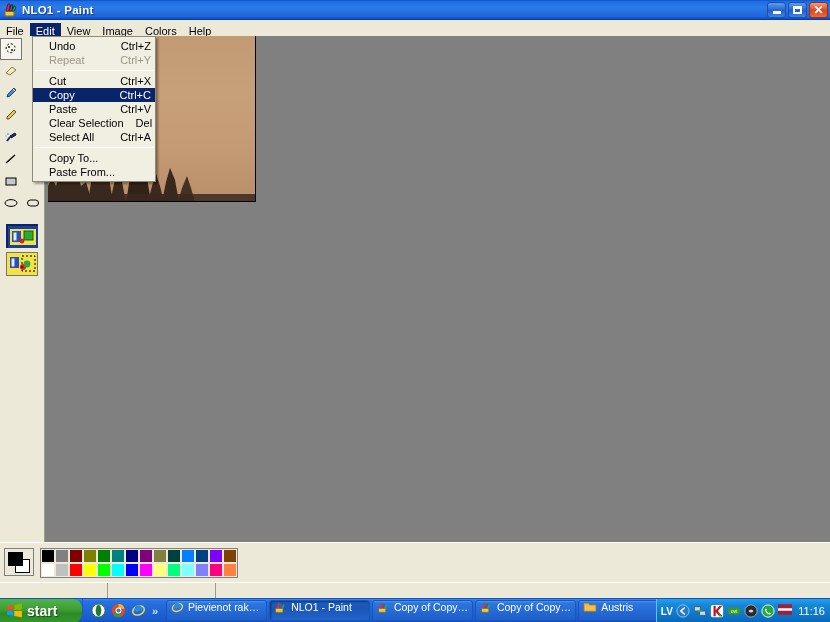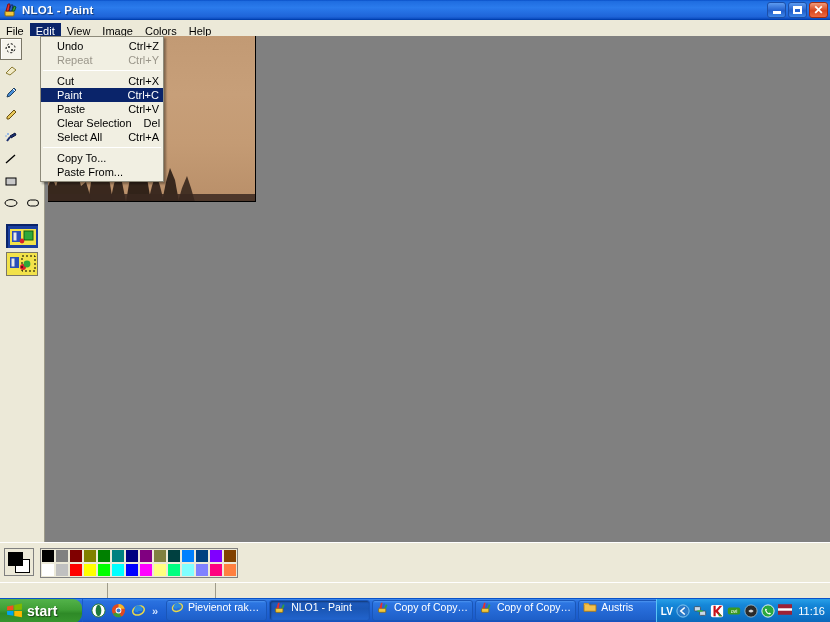--- a/index.html
+++ b/index.html
@@ -134,21 +134,21 @@
   }
   .status-main {
     flex: 0 0 612px; height: 15px; padding-left: 3px;
     display: flex; align-items: center; font-size: 11px;
     border-right: 1px solid #9E9B8A;
   }
   .status-pane { flex: 0 0 108px; height: 15px; border-right: 1px solid #9E9B8A; }
 
   
   .dropdown {
-    position: absolute; left: 40px; top: 36px; width: 124px;
+    position: absolute; left: 32px; top: 36px; width: 124px;
     background: #F1EFE2; border: 1px solid #8D8A7A;
     box-shadow: 2px 2px 2px rgba(0,0,0,.35);
     padding: 2px 0; z-index: 50;
   }
   .mrow {
     height: 14px; display: flex; align-items: center;
     padding: 0 4px 0 16px; font-size: 11px; color: #000; white-space: nowrap;
   }
   .mrow.hl { background: #0A246A; color: #fff; }
   .mrow.dis { color: #9A968A; }
@@ -374,21 +374,21 @@
       <div class="mrow dis">
         <span class="mlabel">Repeat</span>
         <span class="maccel">Ctrl+Y</span>
       </div>
       <div class="msep"></div>
       <div class="mrow">
         <span class="mlabel">Cut</span>
         <span class="maccel">Ctrl+X</span>
       </div>
       <div class="mrow hl">
-        <span class="mlabel">Paint</span>
+        <span class="mlabel">Copy</span>
         <span class="maccel">Ctrl+C</span>
       </div>
       <div class="mrow">
         <span class="mlabel">Paste</span>
         <span class="maccel">Ctrl+V</span>
       </div>
       <div class="mrow">
         <span class="mlabel">Clear Selection</span>
         <span class="maccel">Del</span>
       </div>

